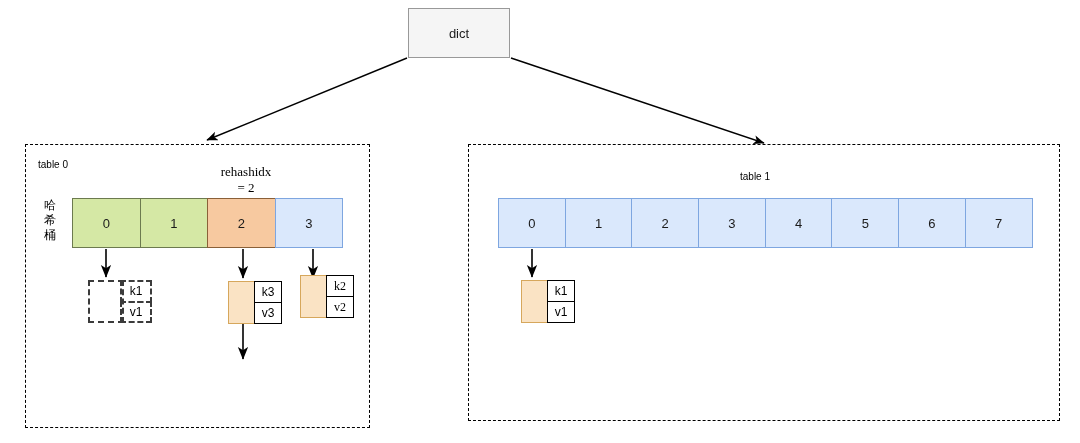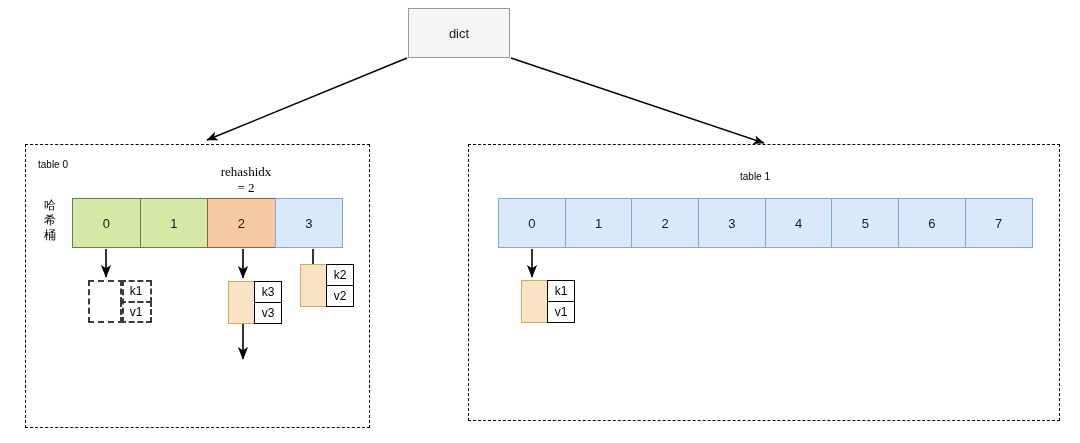--- a/index.html
+++ b/index.html
@@ -137,21 +137,21 @@
   }
   .node.ghost .kv { width: 32px; margin-left: -4px; }
   .node.ghost .kv .cell {
     background: transparent;
     border: 2px dashed #3b3b3b;
   }
   .node.ghost .kv .cell + .cell { margin-top: -2px; }
 
   #node-k3 { left: 228px; top: 281px; }
   #node-k0 { left: 228px; top: 362px; }
-  #node-k2 { left: 300px; top: 264px; }
+  #node-k2 { left: 300px; top: 275px; font-family: Liberation Serif, serif; }
   #node-ghost-k1 { left: 88px; top: 280px; }
   #node-t1-k1 { left: 521px; top: 280px; }
 
   svg.overlay {
     position: absolute;
     left: 0; top: 0;
     width: 1080px; height: 443px;
     pointer-events: none;
     overflow: visible;
   }

